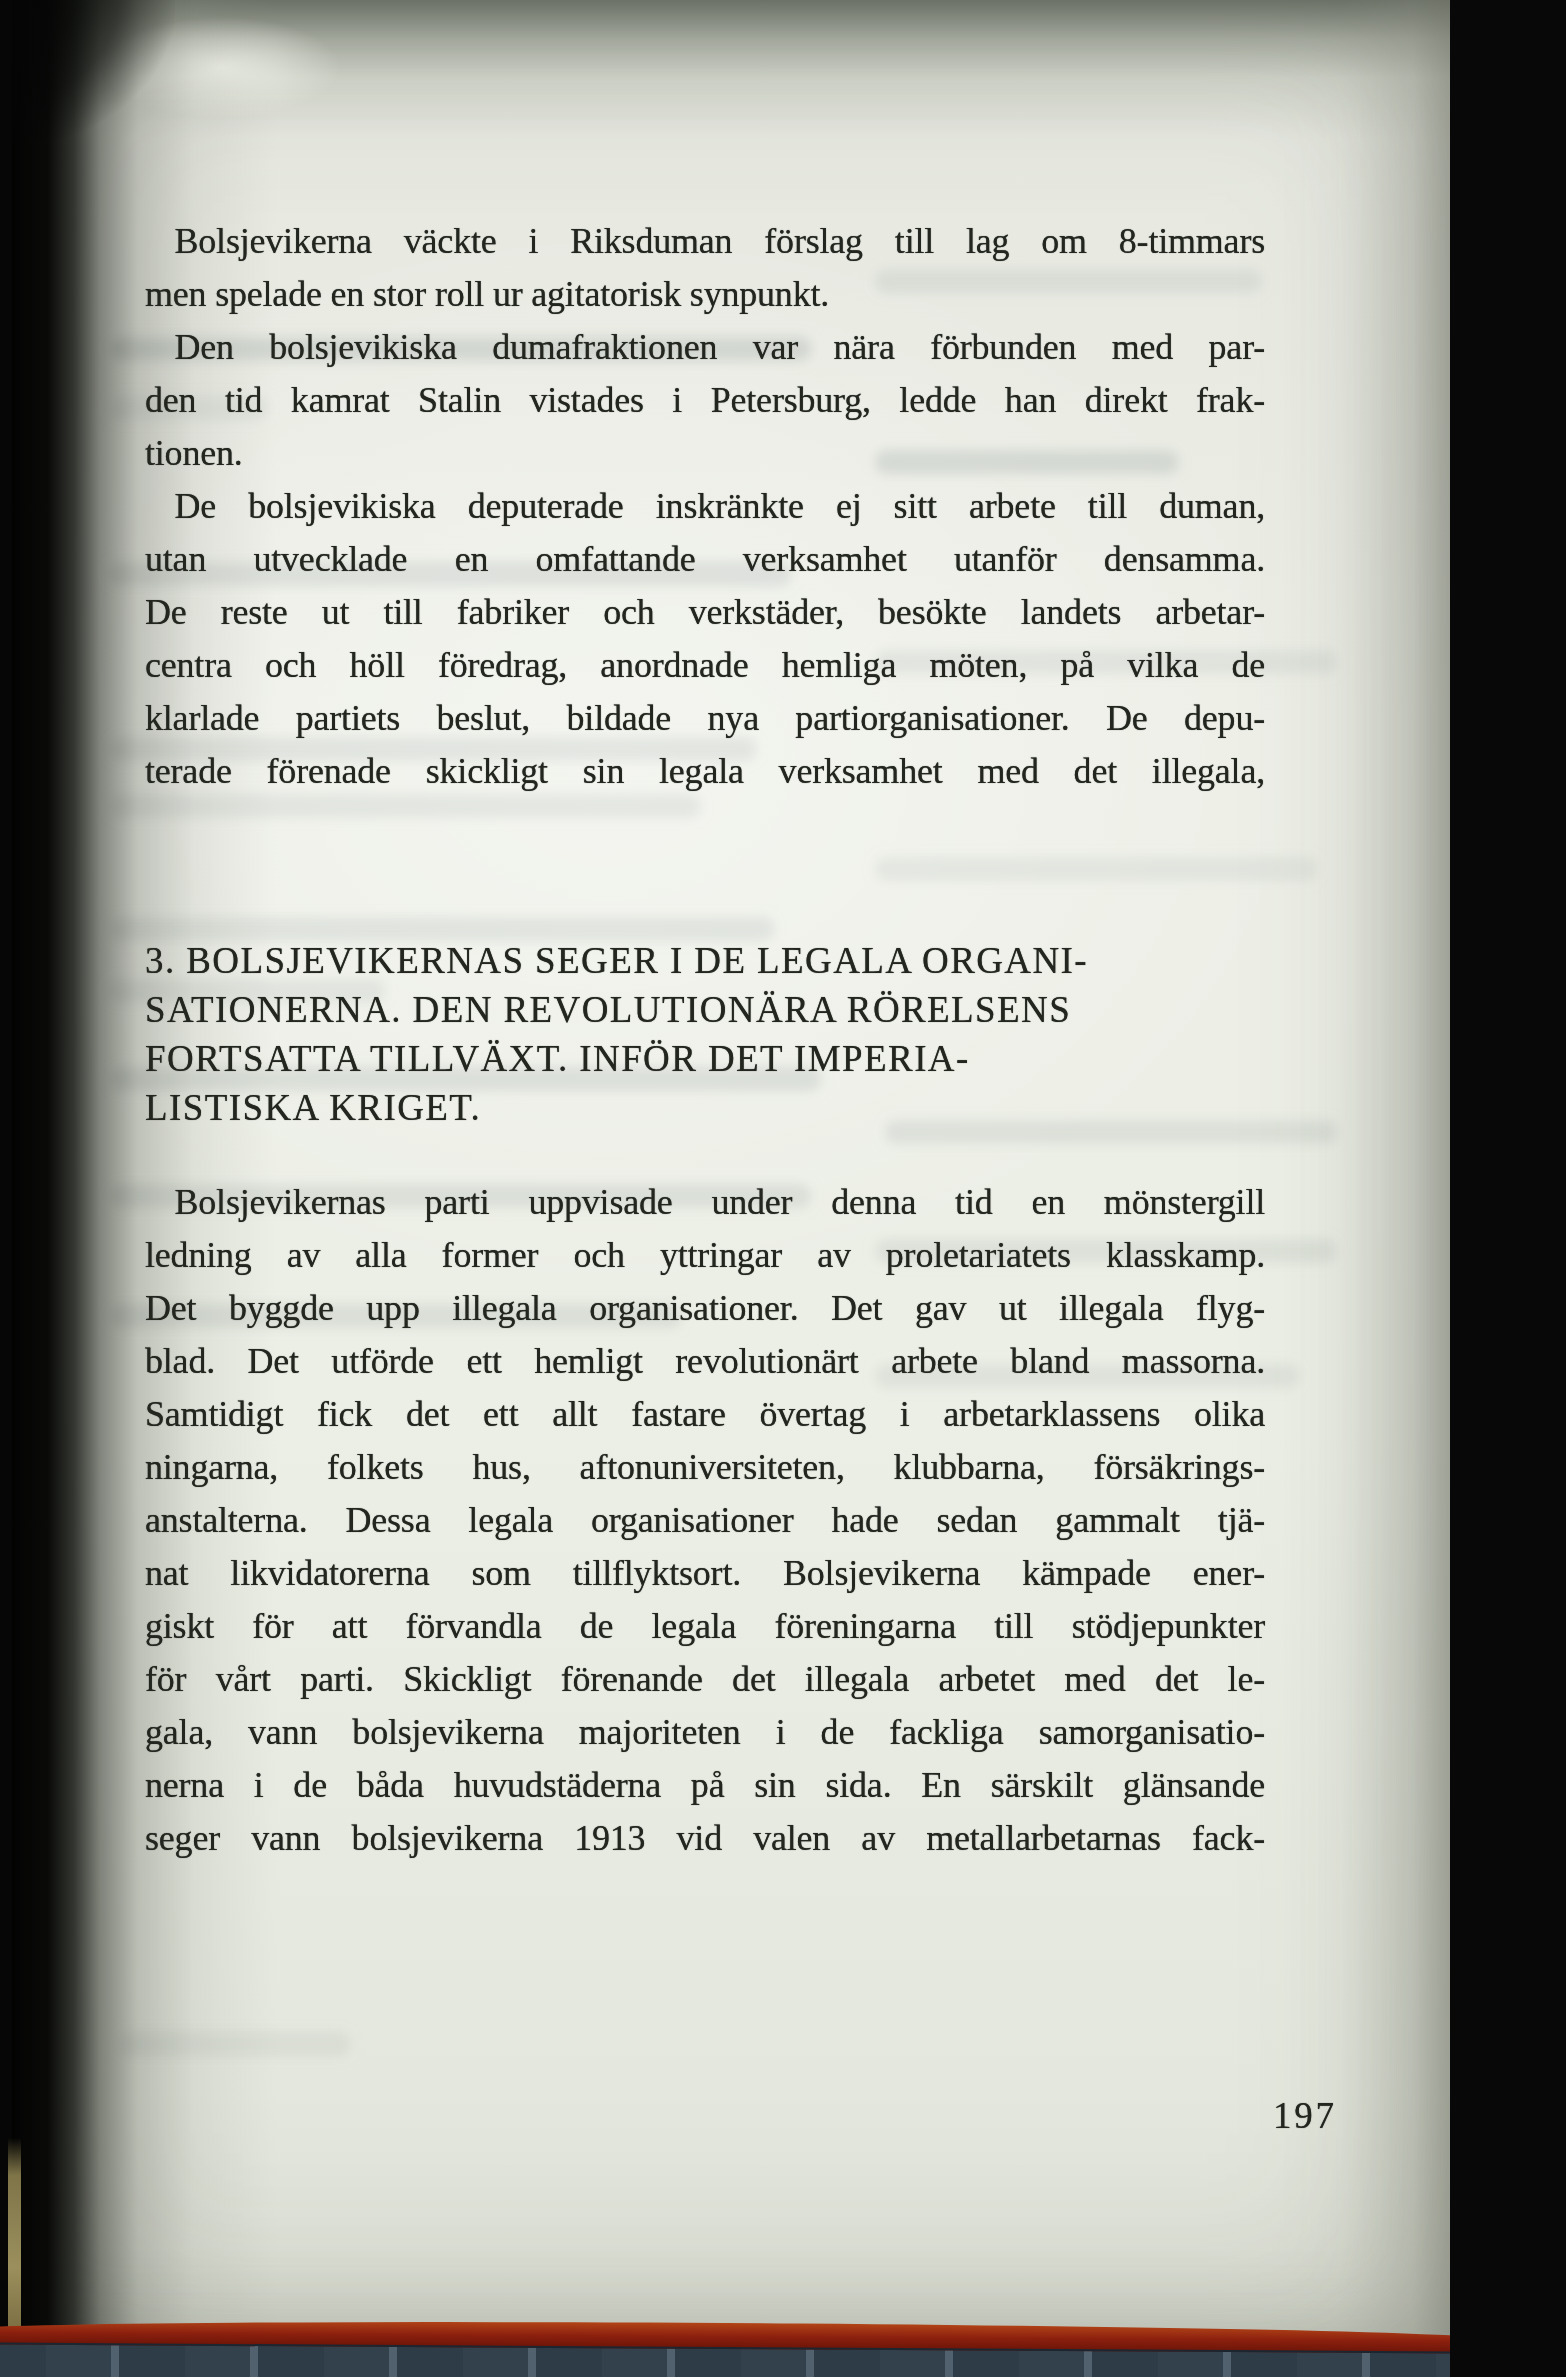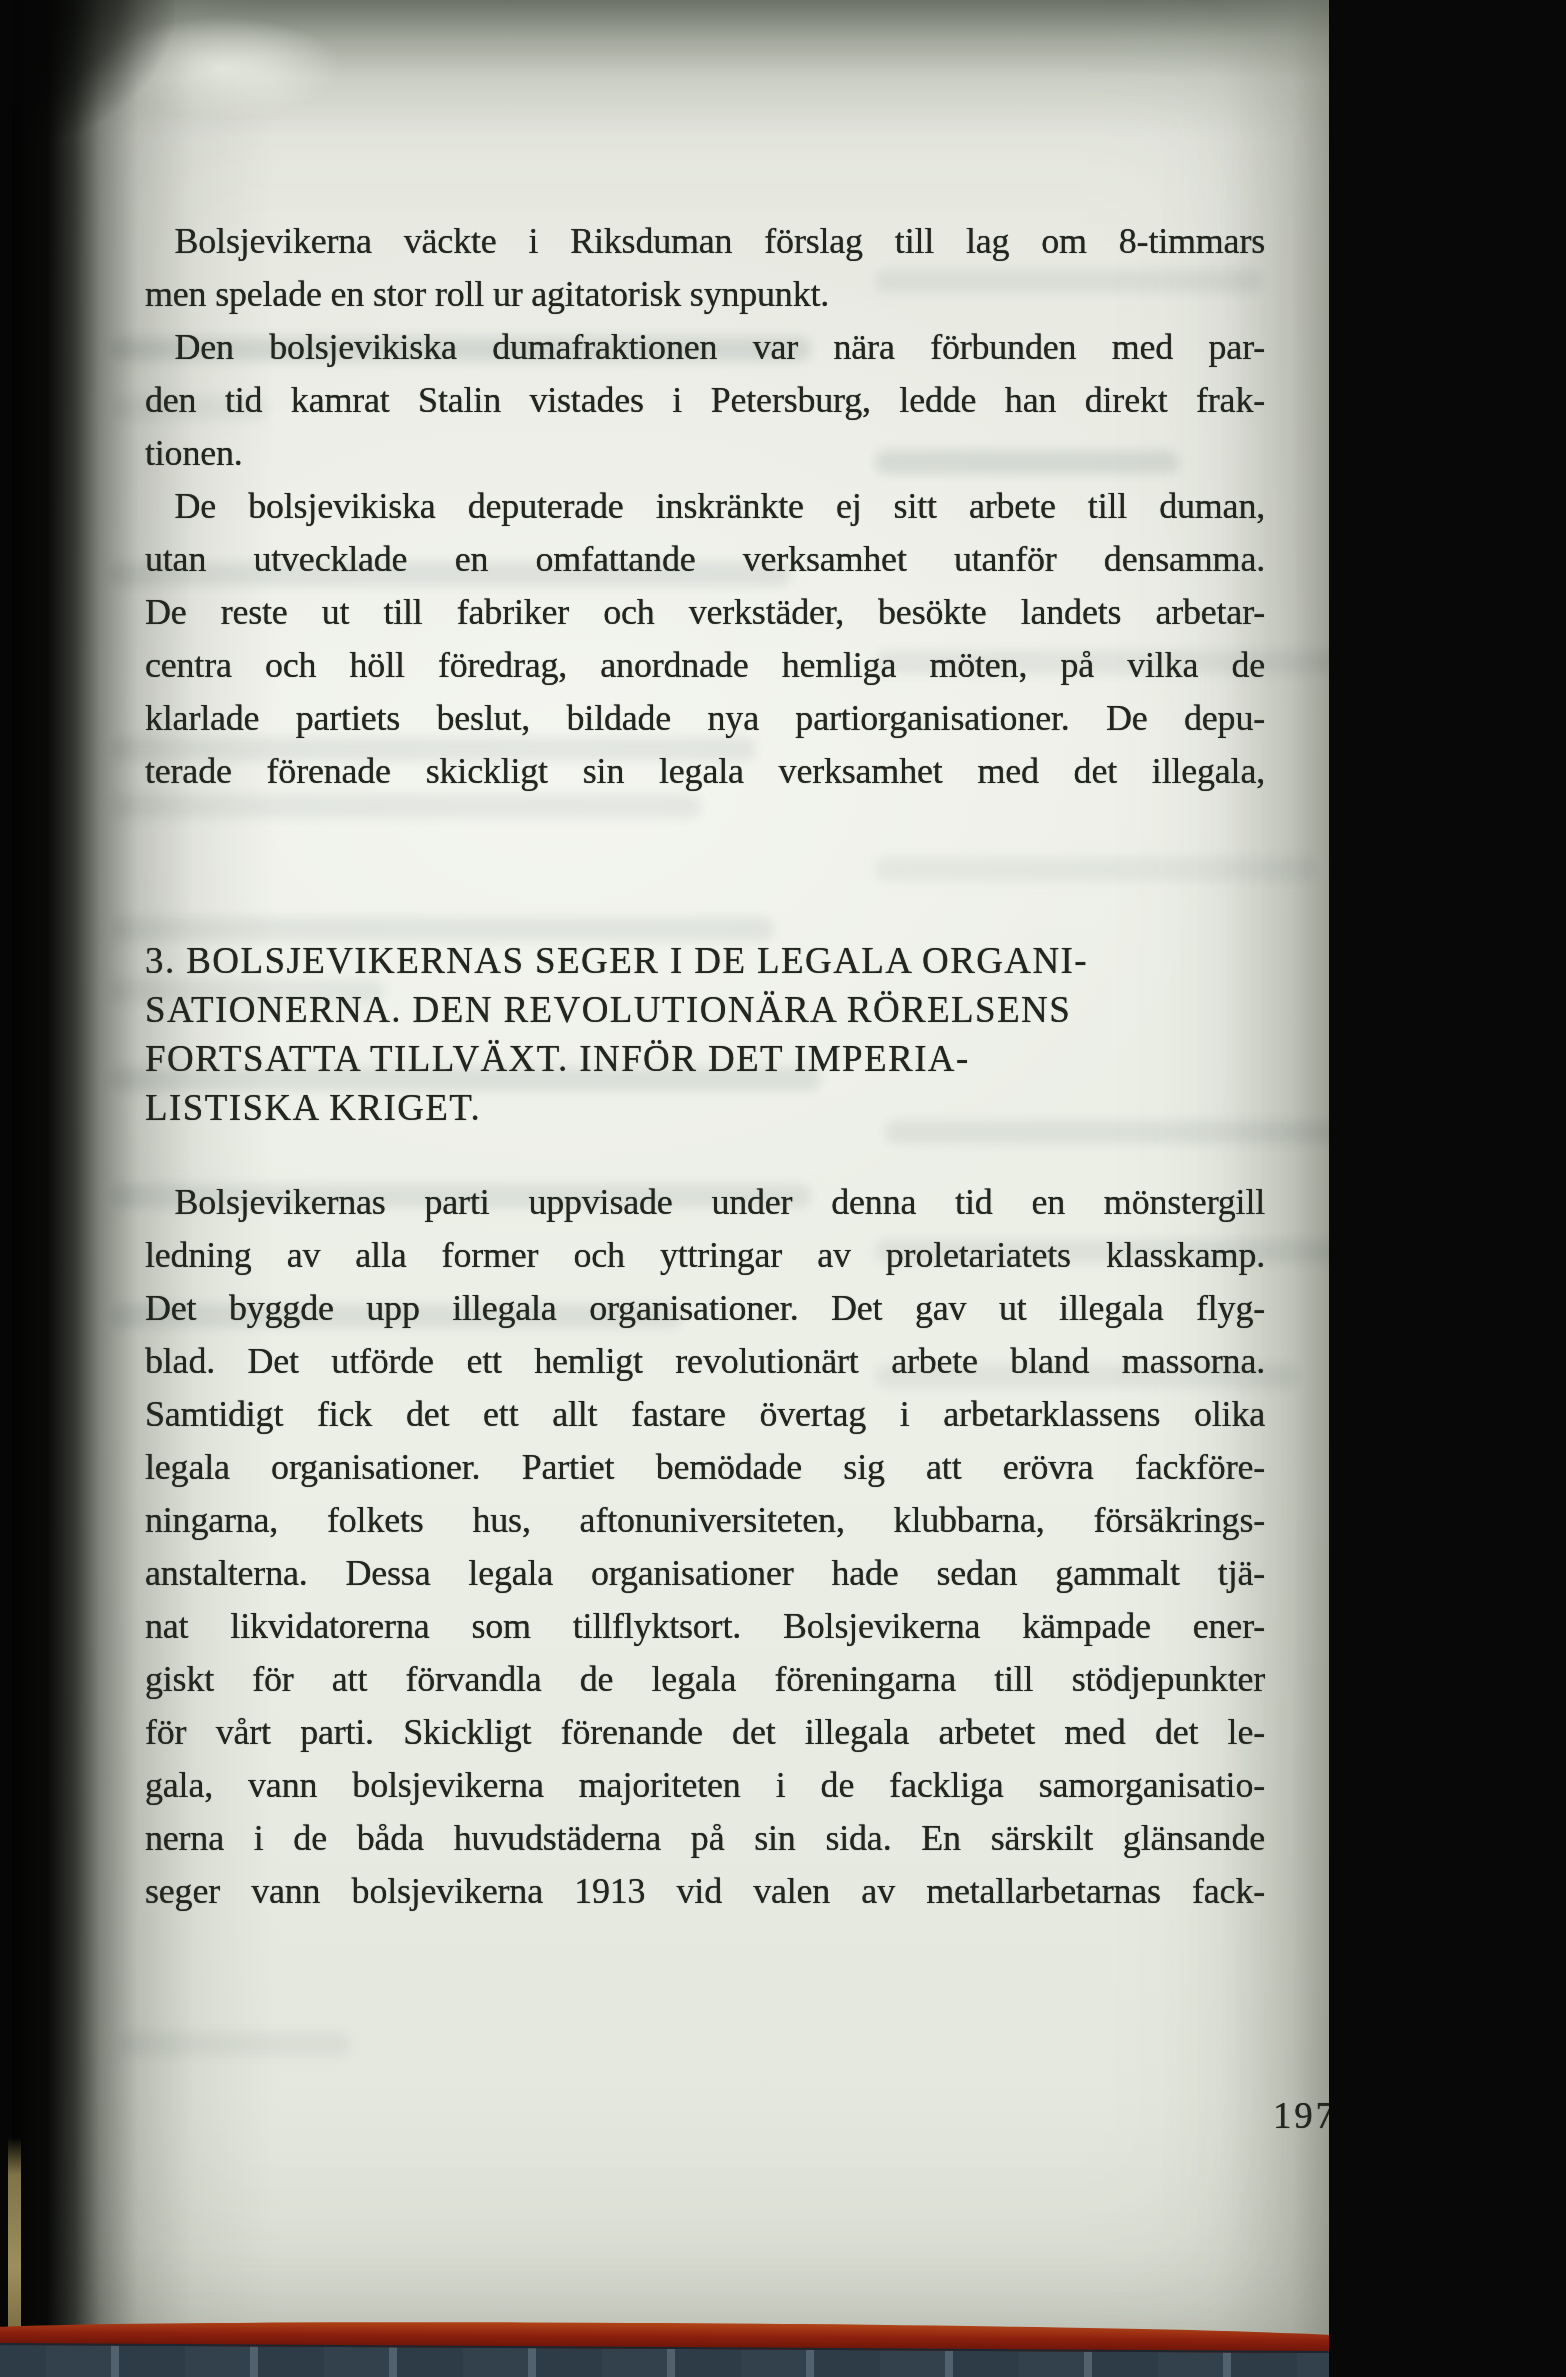--- a/index.html
+++ b/index.html
@@ -1,17 +1,17 @@
 <!DOCTYPE html>
 <html style="--paper: #ecefe6; --ink: #22261f; --cover-red: #8c200e; --keys-navy: #33414d; --spine-black: #060606; --page-edge-tan: #93885a;font-size:14.7px"><head>
 <meta charset="utf-8">
 <style>
   html,body{margin:0;padding:0;background:#070807;}
-  .photo{position:relative;width:1285px;height:2377px;overflow:hidden;background:#0b0c0a;
-         font-family:"Liberation Serif","DejaVu Serif",serif;padding-left:44px;}
+  .photo{position:relative;width:1450px;height:2377px;overflow:hidden;background:#0b0c0a;
+         font-family:"Liberation Serif","DejaVu Serif",serif;}
   
   .page{position:absolute;inset:0;
     background:
       radial-gradient(1152px 875px at 42% 32%, rgba(255,255,255,0.38), rgba(255,255,255,0) 62%),
       linear-gradient(180deg,#d9dcd2 0%,#e7e9e1 6%,#edefe7 30%,#ecefe6 60%,#e4e7dd 88%,#d8dbd0 100%);
     box-shadow: inset 0 0 203px rgba(80,86,74,.30),
                 inset -46px 0 120px rgba(95,100,88,.22),
                 inset 0 -37px 92px rgba(105,106,92,.18);}
   .top-shade{position:absolute;left:0;top:0;right:0;height:138px;
     background:linear-gradient(180deg,rgba(90,96,86,.80) 0,rgba(120,126,114,.45) 39px,rgba(170,175,162,.22) 78px,rgba(170,175,162,0) 138px);}
@@ -108,21 +108,20 @@
         <div class="hline">FORTSATTA TILLVÄXT. INFÖR DET IMPERIA-</div>
         <div class="hline">LISTISKA KRIGET.</div>
       </div>
     <div id="after-heading" class="after">
         <div class="para">
           <div class="line indent">Bolsjevikernas parti uppvisade under denna tid en mönstergill</div>
           <div class="line">ledning av alla former och yttringar av proletariatets klasskamp.</div>
           <div class="line">Det byggde upp illegala organisationer. Det gav ut illegala flyg-</div>
           <div class="line">blad. Det utförde ett hemligt revolutionärt arbete bland massorna.</div>
           <div class="line">Samtidigt fick det ett allt fastare övertag i arbetarklassens olika</div>
-          <div class="line">legala organisationer. Partiet bemödade sig att erövra fackföre-</div>
           <div class="line">ningarna, folkets hus, aftonuniversiteten, klubbarna, försäkrings-</div>
           <div class="line">anstalterna. Dessa legala organisationer hade sedan gammalt tjä-</div>
           <div class="line">nat likvidatorerna som tillflyktsort. Bolsjevikerna kämpade ener-</div>
           <div class="line">giskt för att förvandla de legala föreningarna till stödjepunkter</div>
           <div class="line">för vårt parti. Skickligt förenande det illegala arbetet med det le-</div>
           <div class="line">gala, vann bolsjevikerna majoriteten i de fackliga samorganisatio-</div>
           <div class="line">nerna i de båda huvudstäderna på sin sida. En särskilt glänsande</div>
           <div class="line">seger vann bolsjevikerna 1913 vid valen av metallarbetarnas fack-</div>
         </div>
       </div>

